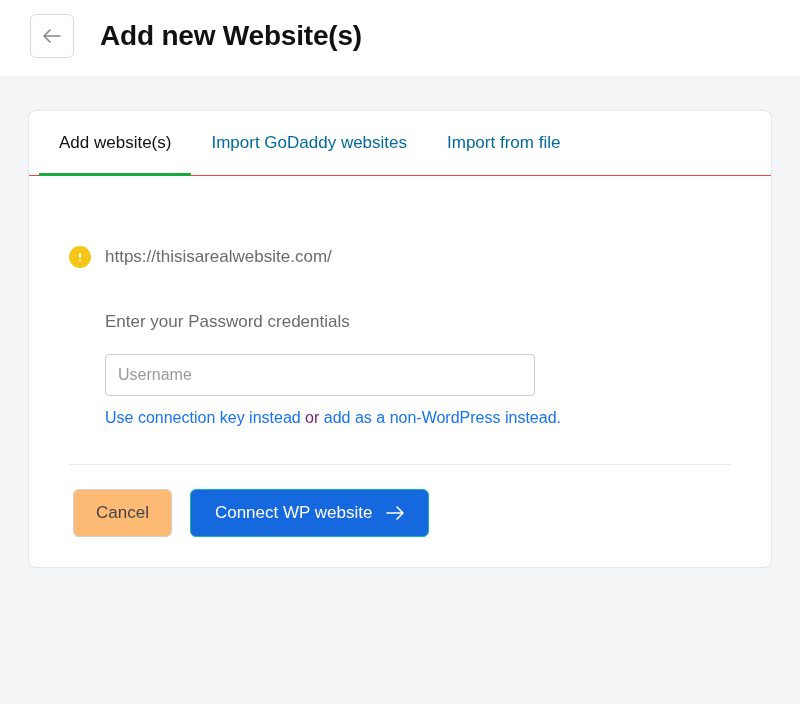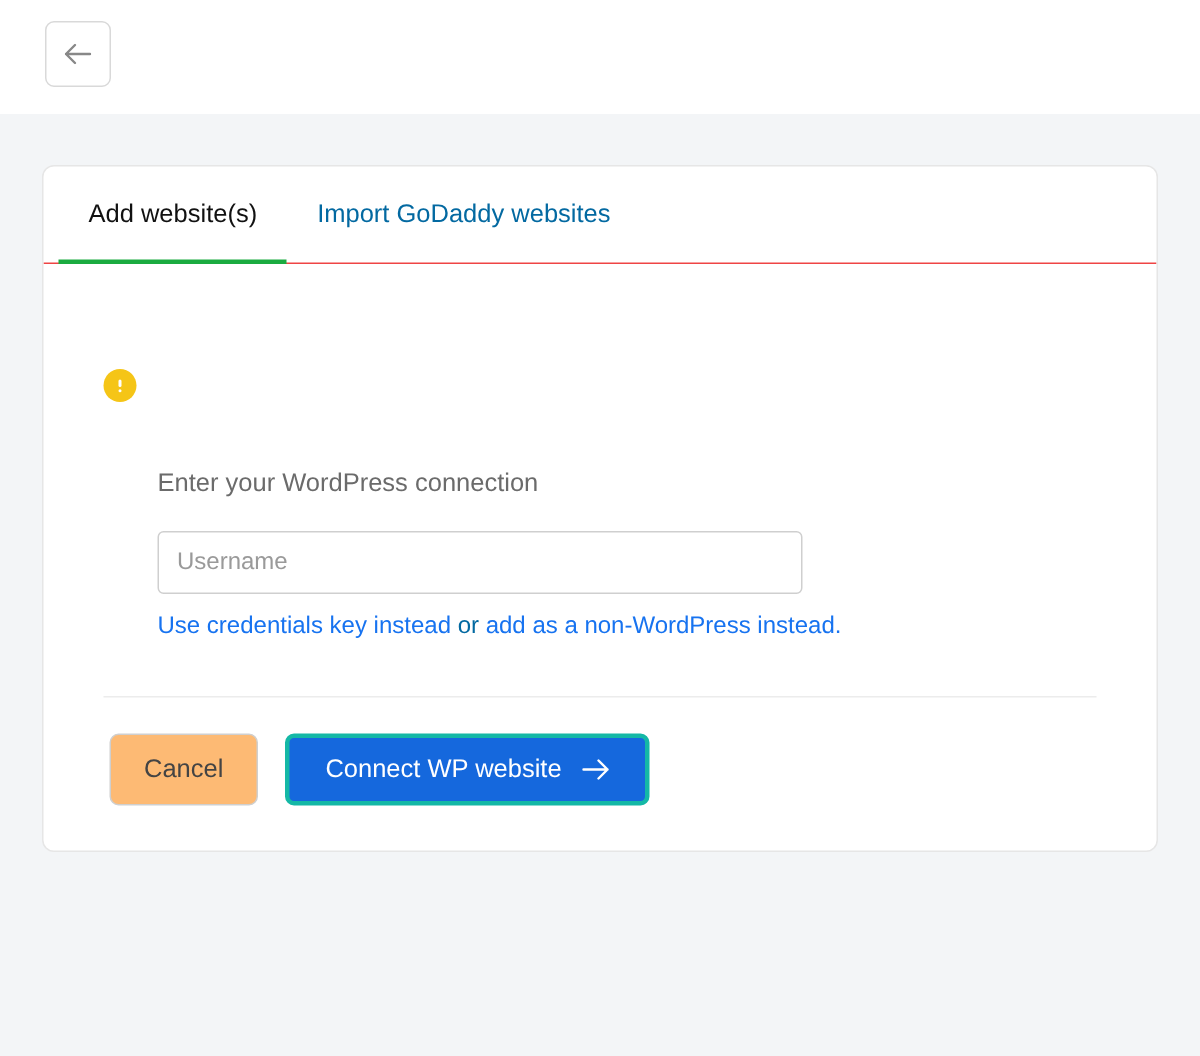--- a/index.html
+++ b/index.html
@@ -106,21 +106,21 @@
       margin-bottom: 10px;
       display: block;
     }
     .input-field::placeholder { color: #9a9a9a; }
     .help-line {
       font-size: 16px;
       line-height: 1.5;
       margin-top: 6px;
     }
     .link { color: #1773f0; cursor: pointer; }
-    .help-line .plain { color: #0369a1; }
+    .help-line .plain { color: #701a75; }
     .divider {
       border: none;
       border-top: 1px solid #ececec;
       margin: 34px 0 24px 0;
     }
     .actions {
       display: flex;
       align-items: center;
       gap: 18px;
       padding-left: 4px;
@@ -135,65 +135,68 @@
       justify-content: center;
       padding: 0 22px;
     }
     .btn-secondary {
       background: #fdba74;
       border: 1px solid #cfcfcf;
       color: #444;
     }
     .btn-primary {
       background: #1568dd;
-      border: 3px solid #14b8a6;
+      border: 1px solid #14b8a6;
       color: #fff;
       padding: 0 24px;
       gap: 14px;
     }
     .content-wrap{position:relative;}
   </style>
 </head>
 <body>
 
 <div class="header">
   <button class="back-btn">
     <svg width="18" height="14" viewBox="0 0 18 14" fill="none">
       <path d="M7 1 L1 7 L7 13 M1 7 H17" stroke="#888" stroke-width="1.6" stroke-linecap="round" stroke-linejoin="round"></path>
     </svg>
   </button>
+  <h1 class="page-title">Add new Website(s)</h1>
 </div>
 
 <div class="content-area content-wrap">
   <div class="card">
 
     <div class="tabs">
       <div class="tab active">Add website(s)</div>
       <div class="tab">Import GoDaddy websites</div>
+      <div class="tab">Import from file</div>
     </div>
 
     <div class="card-body">
 
       <div class="site-row">
         <span class="warn-icon">
           <svg width="12" height="12" viewBox="0 0 12 12">
             <rect x="5" y="2" width="2" height="5" rx="1" fill="#fff"></rect>
             <rect x="5" y="8.5" width="2" height="2" rx="1" fill="#fff"></rect>
           </svg>
         </span>
+        <span class="site-url">https://thisisarealwebsite.com/</span>
       </div>
 
       <div class="form-block">
-        <div class="instruction">Enter your WordPress connection</div>
+        <div class="instruction">Enter your Password credentials</div>
 
         <input class="input-field" type="text" placeholder="Username" style="">
 
 
         <div class="help-line">
-          <span class="link">Use credentials key instead</span><span class="plain"> or </span><span class="link">add as a non-WordPress instead.</span>
+          <span class="link">Use connection key instead</span><span class="plain"> or </span><span class="link">add as a non-WordPress instead.</span>
         </div>
       </div>
 
       <hr class="divider">
 
       <div class="actions">
         <button class="btn btn-secondary">Cancel</button>
         <button class="btn btn-primary">
           <span>Connect WP website</span>
           <svg width="18" height="14" viewBox="0 0 18 14" fill="none">

